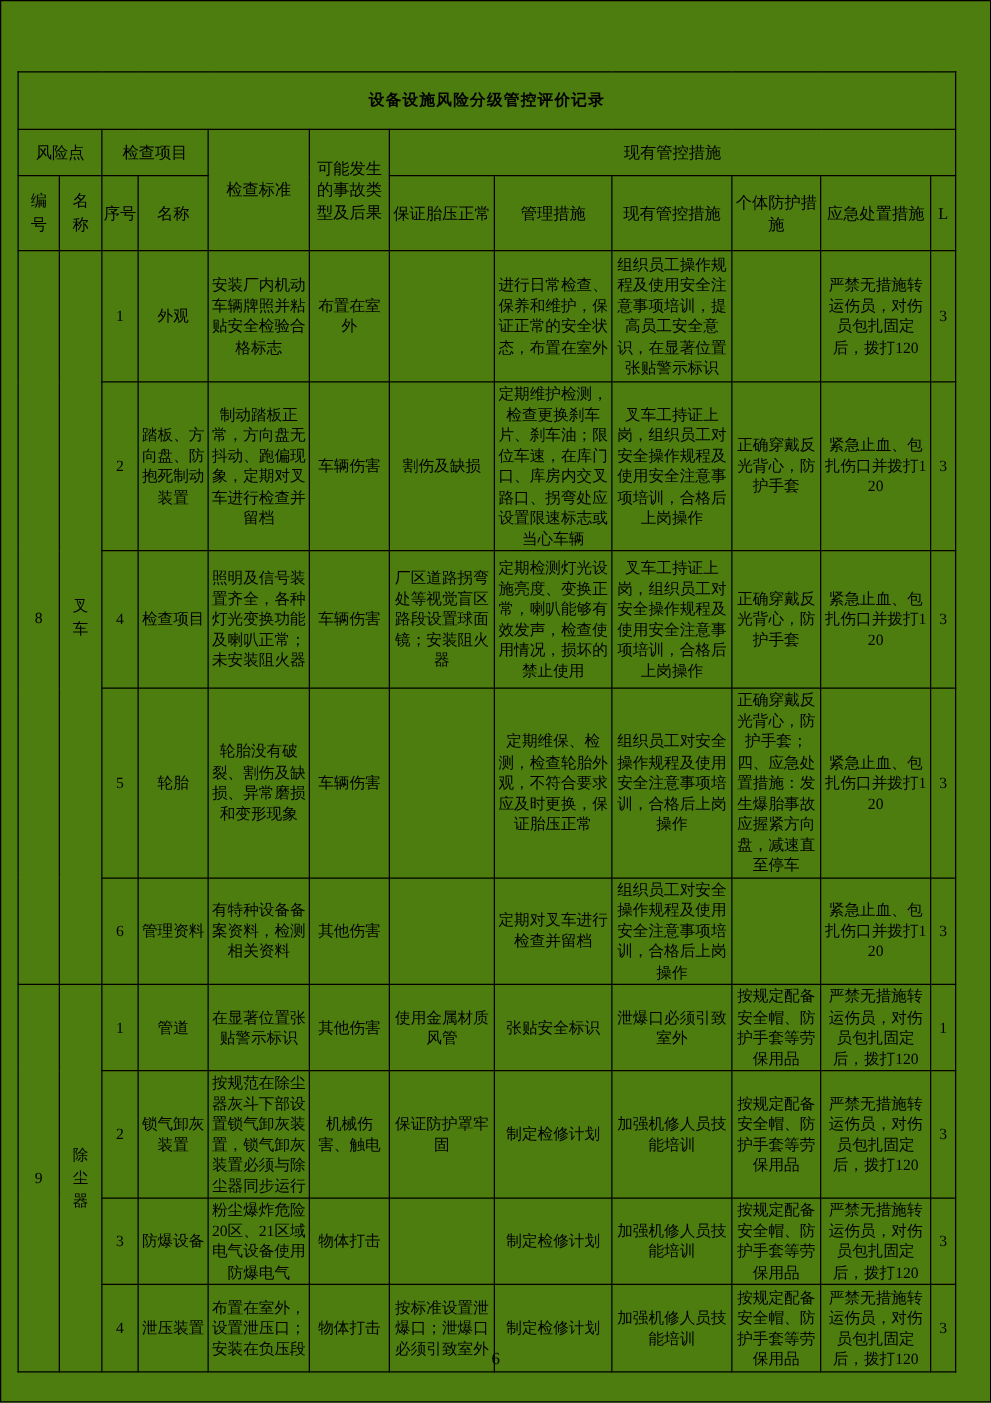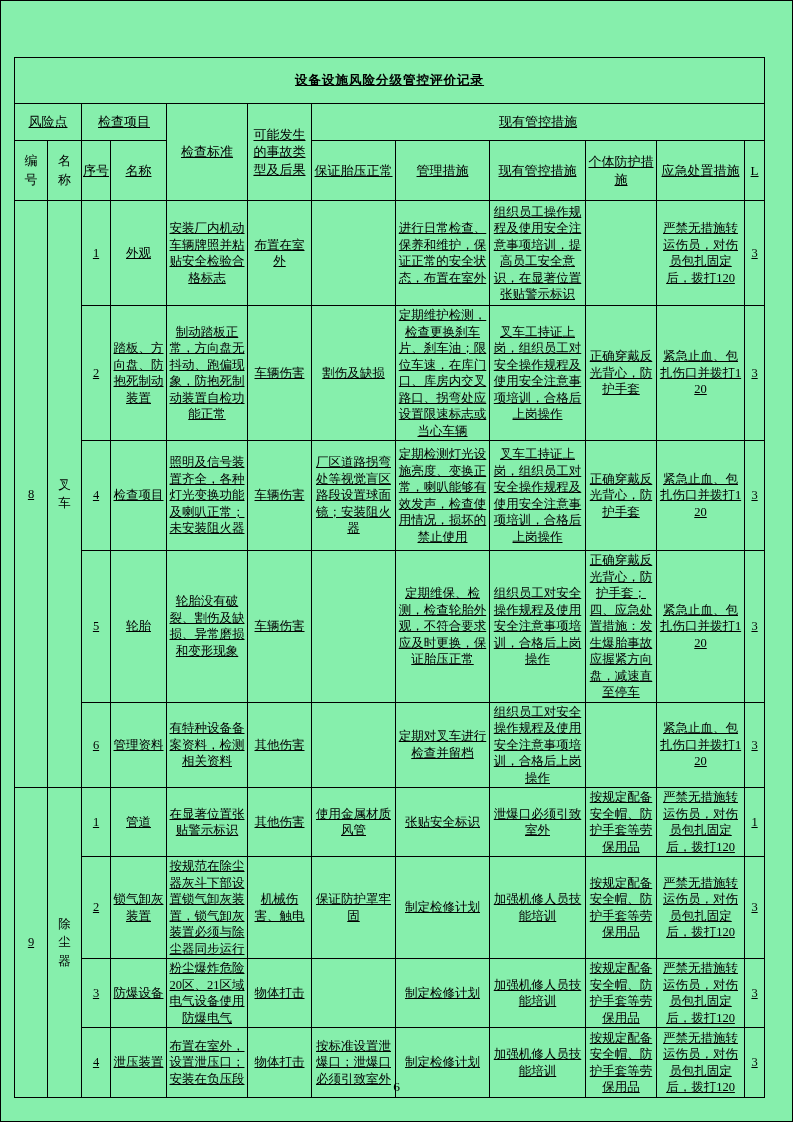--- a/index.html
+++ b/index.html
@@ -6,23 +6,22 @@
   html, body { margin: 0; padding: 0; }
   body {
     width: 793px; height: 1122px;
     background: #fff; color: #000;
     font-family: "Liberation Serif", "DejaVu Serif", serif;
   }
   .page {
     position: relative;
     width: 793px; height: 1122px;
     border: 1px solid #000;
-    background: #86efac;
+    background: #4d7c0f;
     overflow: hidden;
-    text-decoration: underline;
   }
   table.doc {
     border-collapse: collapse;
     table-layout: fixed;
     width: 750px;
     margin: 56px 0 0 13px;
   }
   table.doc td {
     border: 1px solid #000;
     text-align: center;
@@ -111,21 +110,21 @@
       <td></td>
       <td>进行日常检查、保养和维护，保证正常的安全状态，布置在室外</td>
       <td>组织员工操作规程及使用安全注意事项培训，提高员工安全意识，在显著位置张贴警示标识</td>
       <td></td>
       <td>严禁无措施转运伤员，对伤员包扎固定后，拨打120</td>
       <td>3</td>
     </tr>
     <tr style="height:130px">
       <td>2</td>
       <td>踏板、方向盘、防抱死制动装置</td>
-      <td>制动踏板正常，方向盘无抖动、跑偏现象，防抱死制动装置自检功能正常</td>
+      <td>制动踏板正常，方向盘无抖动、跑偏现象，定期对叉车进行检查并留档</td>
       <td>车辆伤害</td>
       <td>割伤及缺损</td>
       <td>定期维护检测，检查更换刹车片、刹车油；限位车速，在库门口、库房内交叉路口、拐弯处应设置限速标志或当心车辆</td>
       <td>叉车工持证上岗，组织员工对安全操作规程及使用安全注意事项培训，合格后上岗操作</td>
       <td>正确穿戴反光背心，防护手套</td>
       <td>紧急止血、包扎伤口并拨打120</td>
       <td>3</td>
     </tr>
     <tr style="height:110px">
       <td>4</td>

